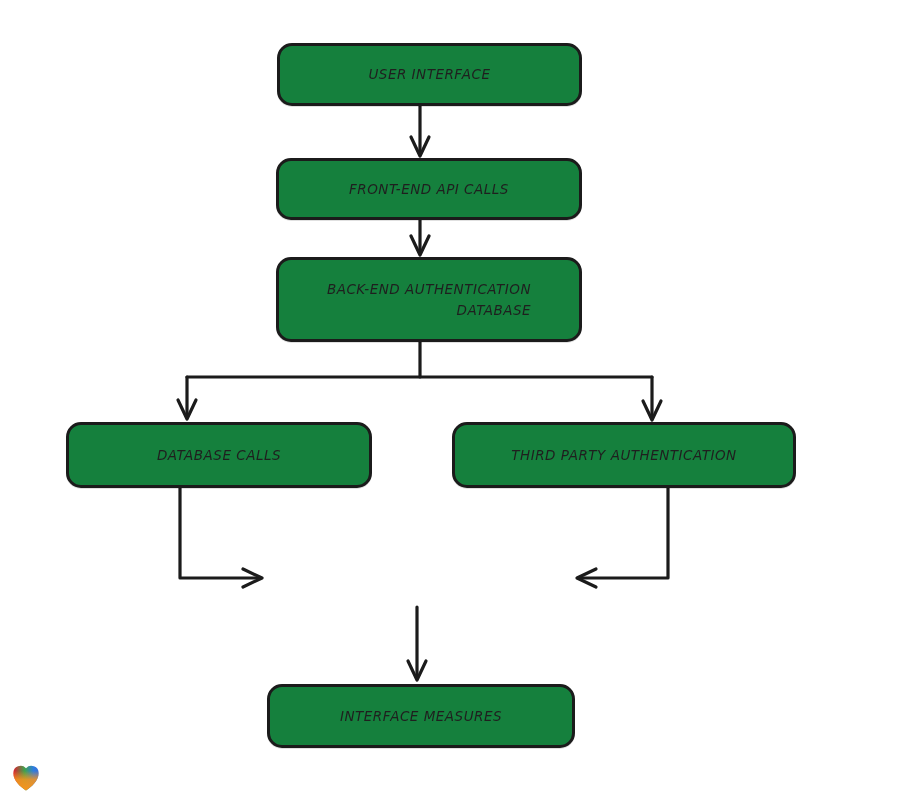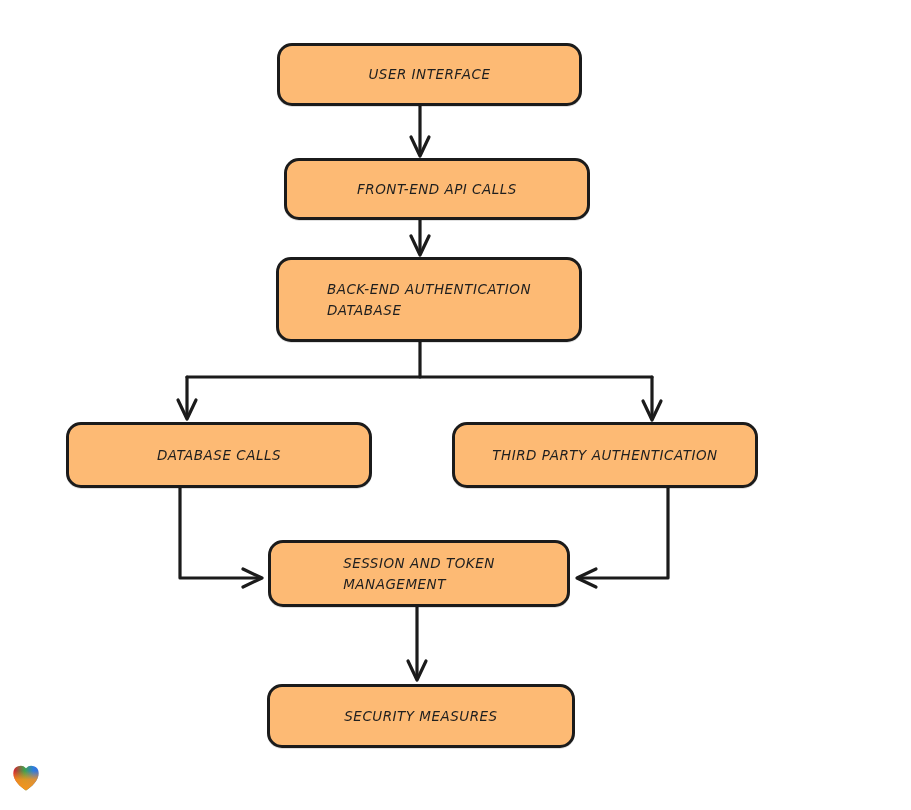--- a/index.html
+++ b/index.html
@@ -20,22 +20,22 @@
     left: 0;
     top: 0;
     pointer-events: none;
   }
   .node {
     position: absolute;
     box-sizing: border-box;
     display: flex;
     align-items: center;
     justify-content: center;
-    text-align: left;
-    background: #fdba74;
+    text-align: right;
+    background: #15803d;
     border: 3.5px solid #1b1b1b;
     border-radius: 15px;
     padding: 4px 12px;
     font-size: 13.5px;
     font-style: italic;
     font-weight: 500;
     letter-spacing: 0.5px;
     color: #1f1f1f;
     line-height: 1.55;
     white-space: pre-line;
@@ -80,33 +80,31 @@
       <polyline points="596,569 577,578 596,587"></polyline>
     </g>
     <g>
       <path d="M417,607 L417,678"></path>
       <polyline points="408,661 417,680 426,661"></polyline>
     </g>
   </svg>
 
   <div class="node" style="left:277px; top:43px;  width:305px; height:63px;">USER INTERFACE</div>
 
-  <div class="node" style="left:276px; top:158px; width:306px; height:62px;margin-left:8px;">FRONT-END API CALLS</div>
+  <div class="node" style="left:276px; top:158px; width:306px; height:62px;">FRONT-END API CALLS</div>
 
   <div class="node" style="left:276px; top:257px; width:306px; height:85px;">BACK-END AUTHENTICATION
 DATABASE</div>
 
   <div class="node" style="left:66px;  top:422px; width:306px; height:66px;">DATABASE CALLS</div>
 
-  <div class="node" style="left:452px; top:422px; width:306px; height:66px;">THIRD PARTY AUTHENTICATION</div>
+  <div class="node" style="left:452px; top:422px; width:344px; height:66px;">THIRD PARTY AUTHENTICATION</div>
 
-  <div class="node" style="left:268px; top:540px; width:302px; height:67px;">SESSION AND TOKEN
-MANAGEMENT</div>
 
-  <div class="node" style="left:267px; top:684px; width:308px; height:64px;">SECURITY MEASURES</div>
+  <div class="node" style="left:267px; top:684px; width:308px; height:64px;">INTERFACE MEASURES</div>
 
   <svg class="logo" viewBox="0 0 24 24">
     <defs>
       <linearGradient id="heart-h" x1="0" y1="0" x2="1" y2="0">
         <stop offset="0" stop-color="#e01f2f"></stop>
         <stop offset="0.45" stop-color="#3fa34d"></stop>
         <stop offset="0.8" stop-color="#2e7ce0"></stop>
         <stop offset="1" stop-color="#3a6fd8"></stop>
       </linearGradient>
       <linearGradient id="heart-v" x1="0" y1="0" x2="0" y2="1">

